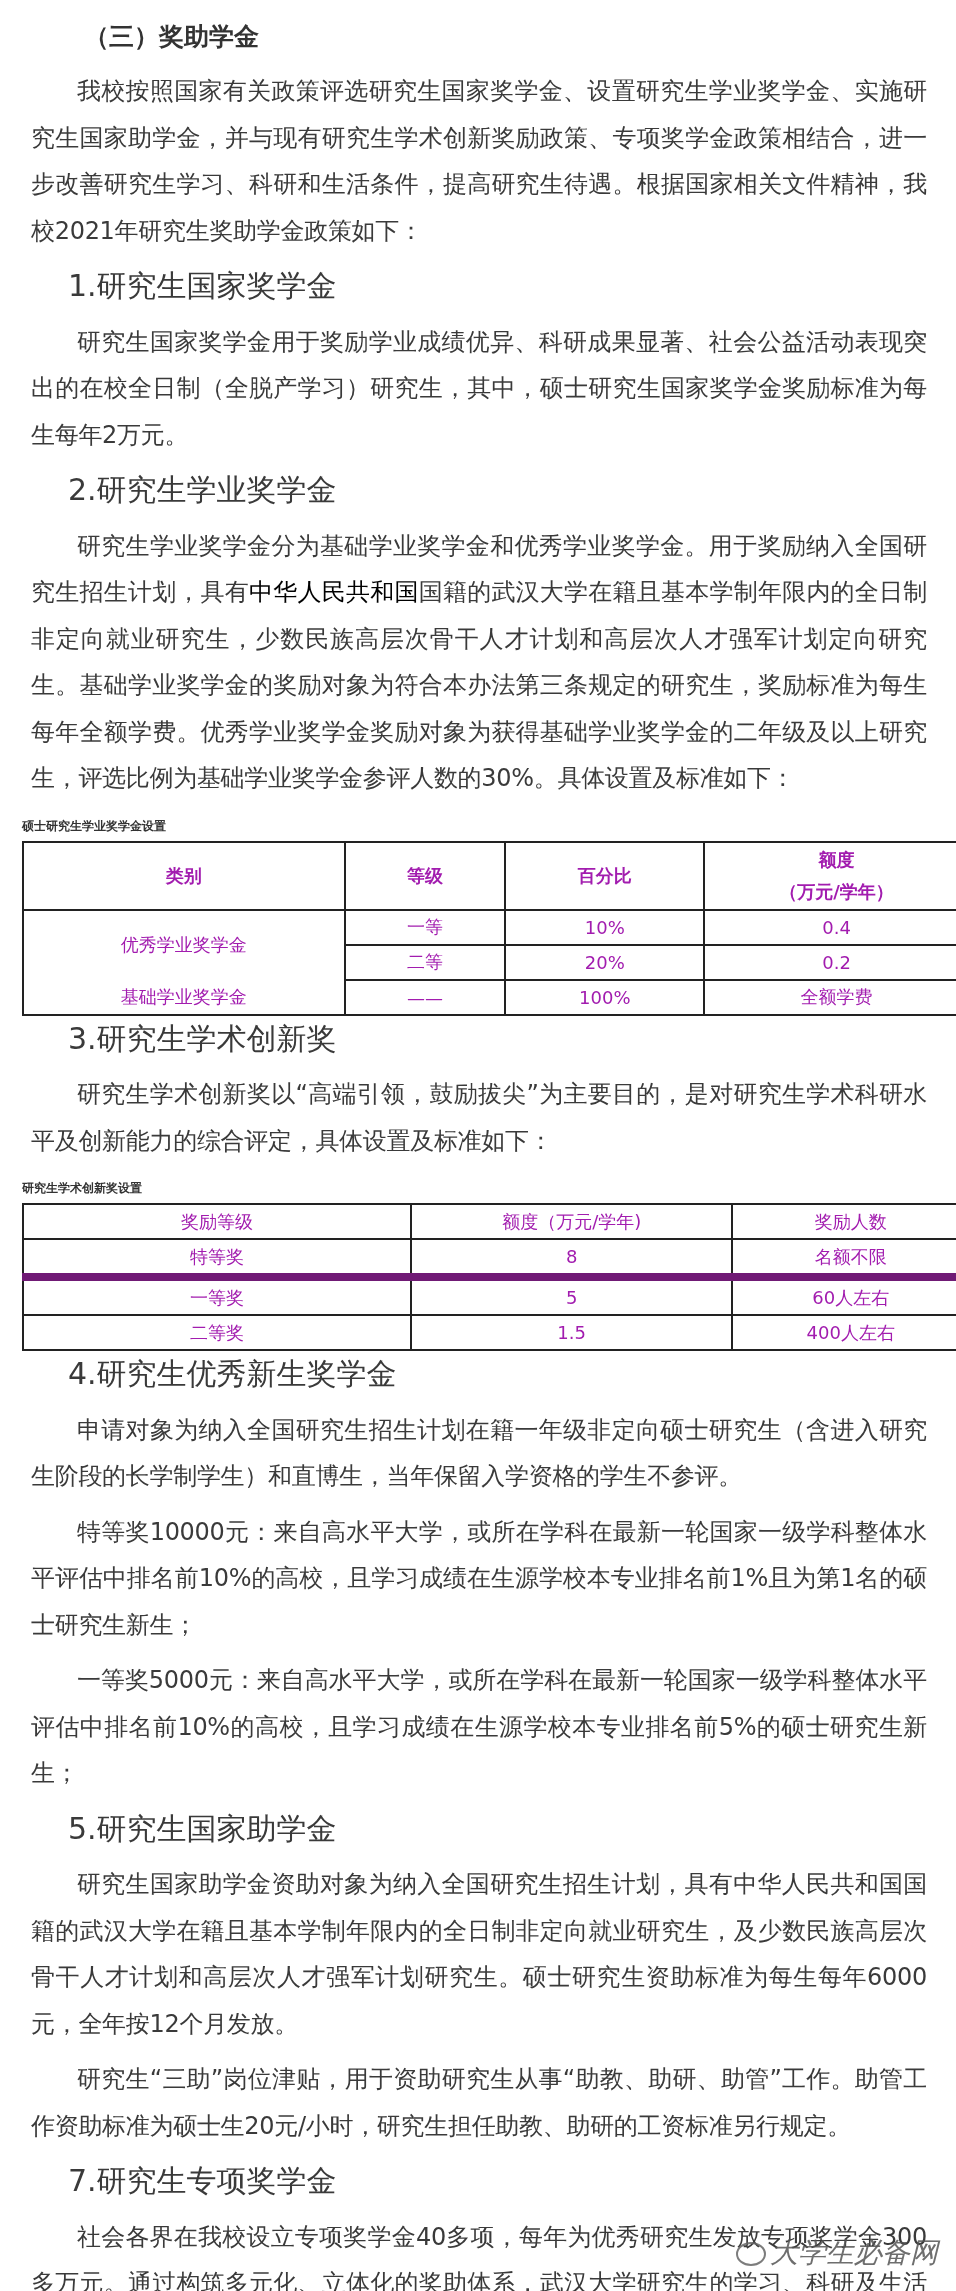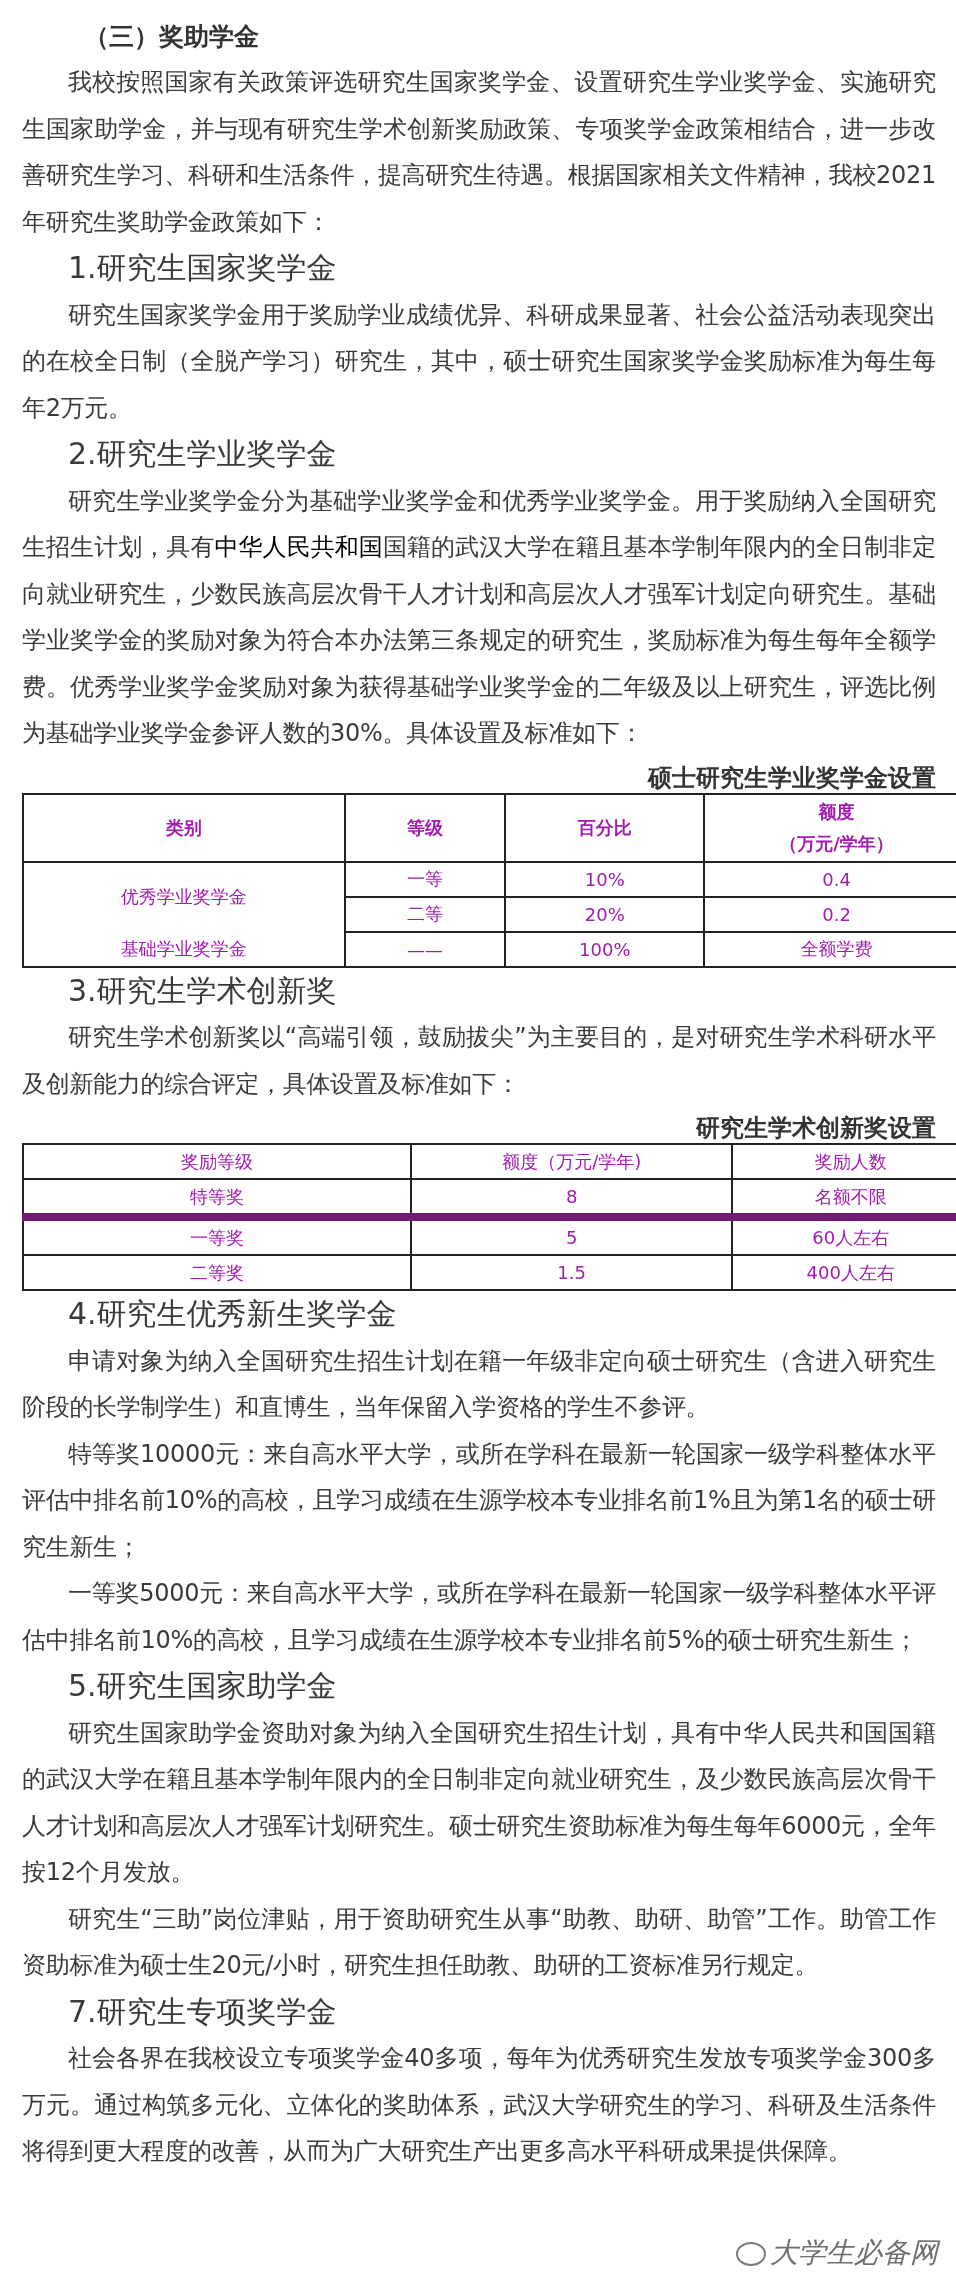--- a/index.html
+++ b/index.html
@@ -1,24 +1,24 @@
 <!DOCTYPE html>
 <html><head>
 <meta charset="utf-8">
 <style>
   html, body { margin: 0; padding: 0; background: #ffffff; }
   body { width: 956px; height: 2291px; overflow: hidden; position: relative;
     font-family: "DejaVu Sans", "Liberation Sans", sans-serif; color: #3a3a3a; }
   .doc { position: absolute; left: 22px; top: 0; width: 914px; }
   .sec-title { margin: 15px 0 0 62px; height: 44px; line-height: 44px; font-size: 25px; font-weight: bold; color: #333; }
-  p { margin: 0; font-size: 24px; line-height: 46.5px; text-align: justify; letter-spacing: -0.3px; }
+  p { margin: 9px; font-size: 24px; line-height: 46.5px; text-align: justify; letter-spacing: -0.3px; }
   p.indent { text-indent: 46px; }
   .sub { font-size: 30px; line-height: 46.5px; text-indent: 46px; }
   .link { color: #000000; }
-  .tcap { text-align: right; font-weight: bold; font-size: 24px; line-height: 30px; margin-top: 6px; color: #333; }
+  .tcap { text-align: left; font-weight: bold; font-size: 12px; line-height: 30px; margin-top: 6px; color: #333; }
   table { border-collapse: collapse; width: 948px; font-size: 18px; color: #a21caf; }
   td, th { border: 2px solid #222; text-align: center; padding: 0; }
   th { font-weight: bold; }
   .t1 th { height: 66px; line-height: 32px; }
   .t1 td { height: 33px; }
   .t2 td { height: 33px; }
   .t2 tr.thick td { border-top: 8px solid #701a75; }
   .watermark { position: absolute; right: 18px; bottom: 19px; font-size: 28px; color: #555; opacity: 0.85; font-style: italic; }
   .watermark .wx { display: inline-block; width: 26px; height: 20px; border: 2px solid #666; border-radius: 50%; vertical-align: middle; margin-right: 4px; }
 </style>

